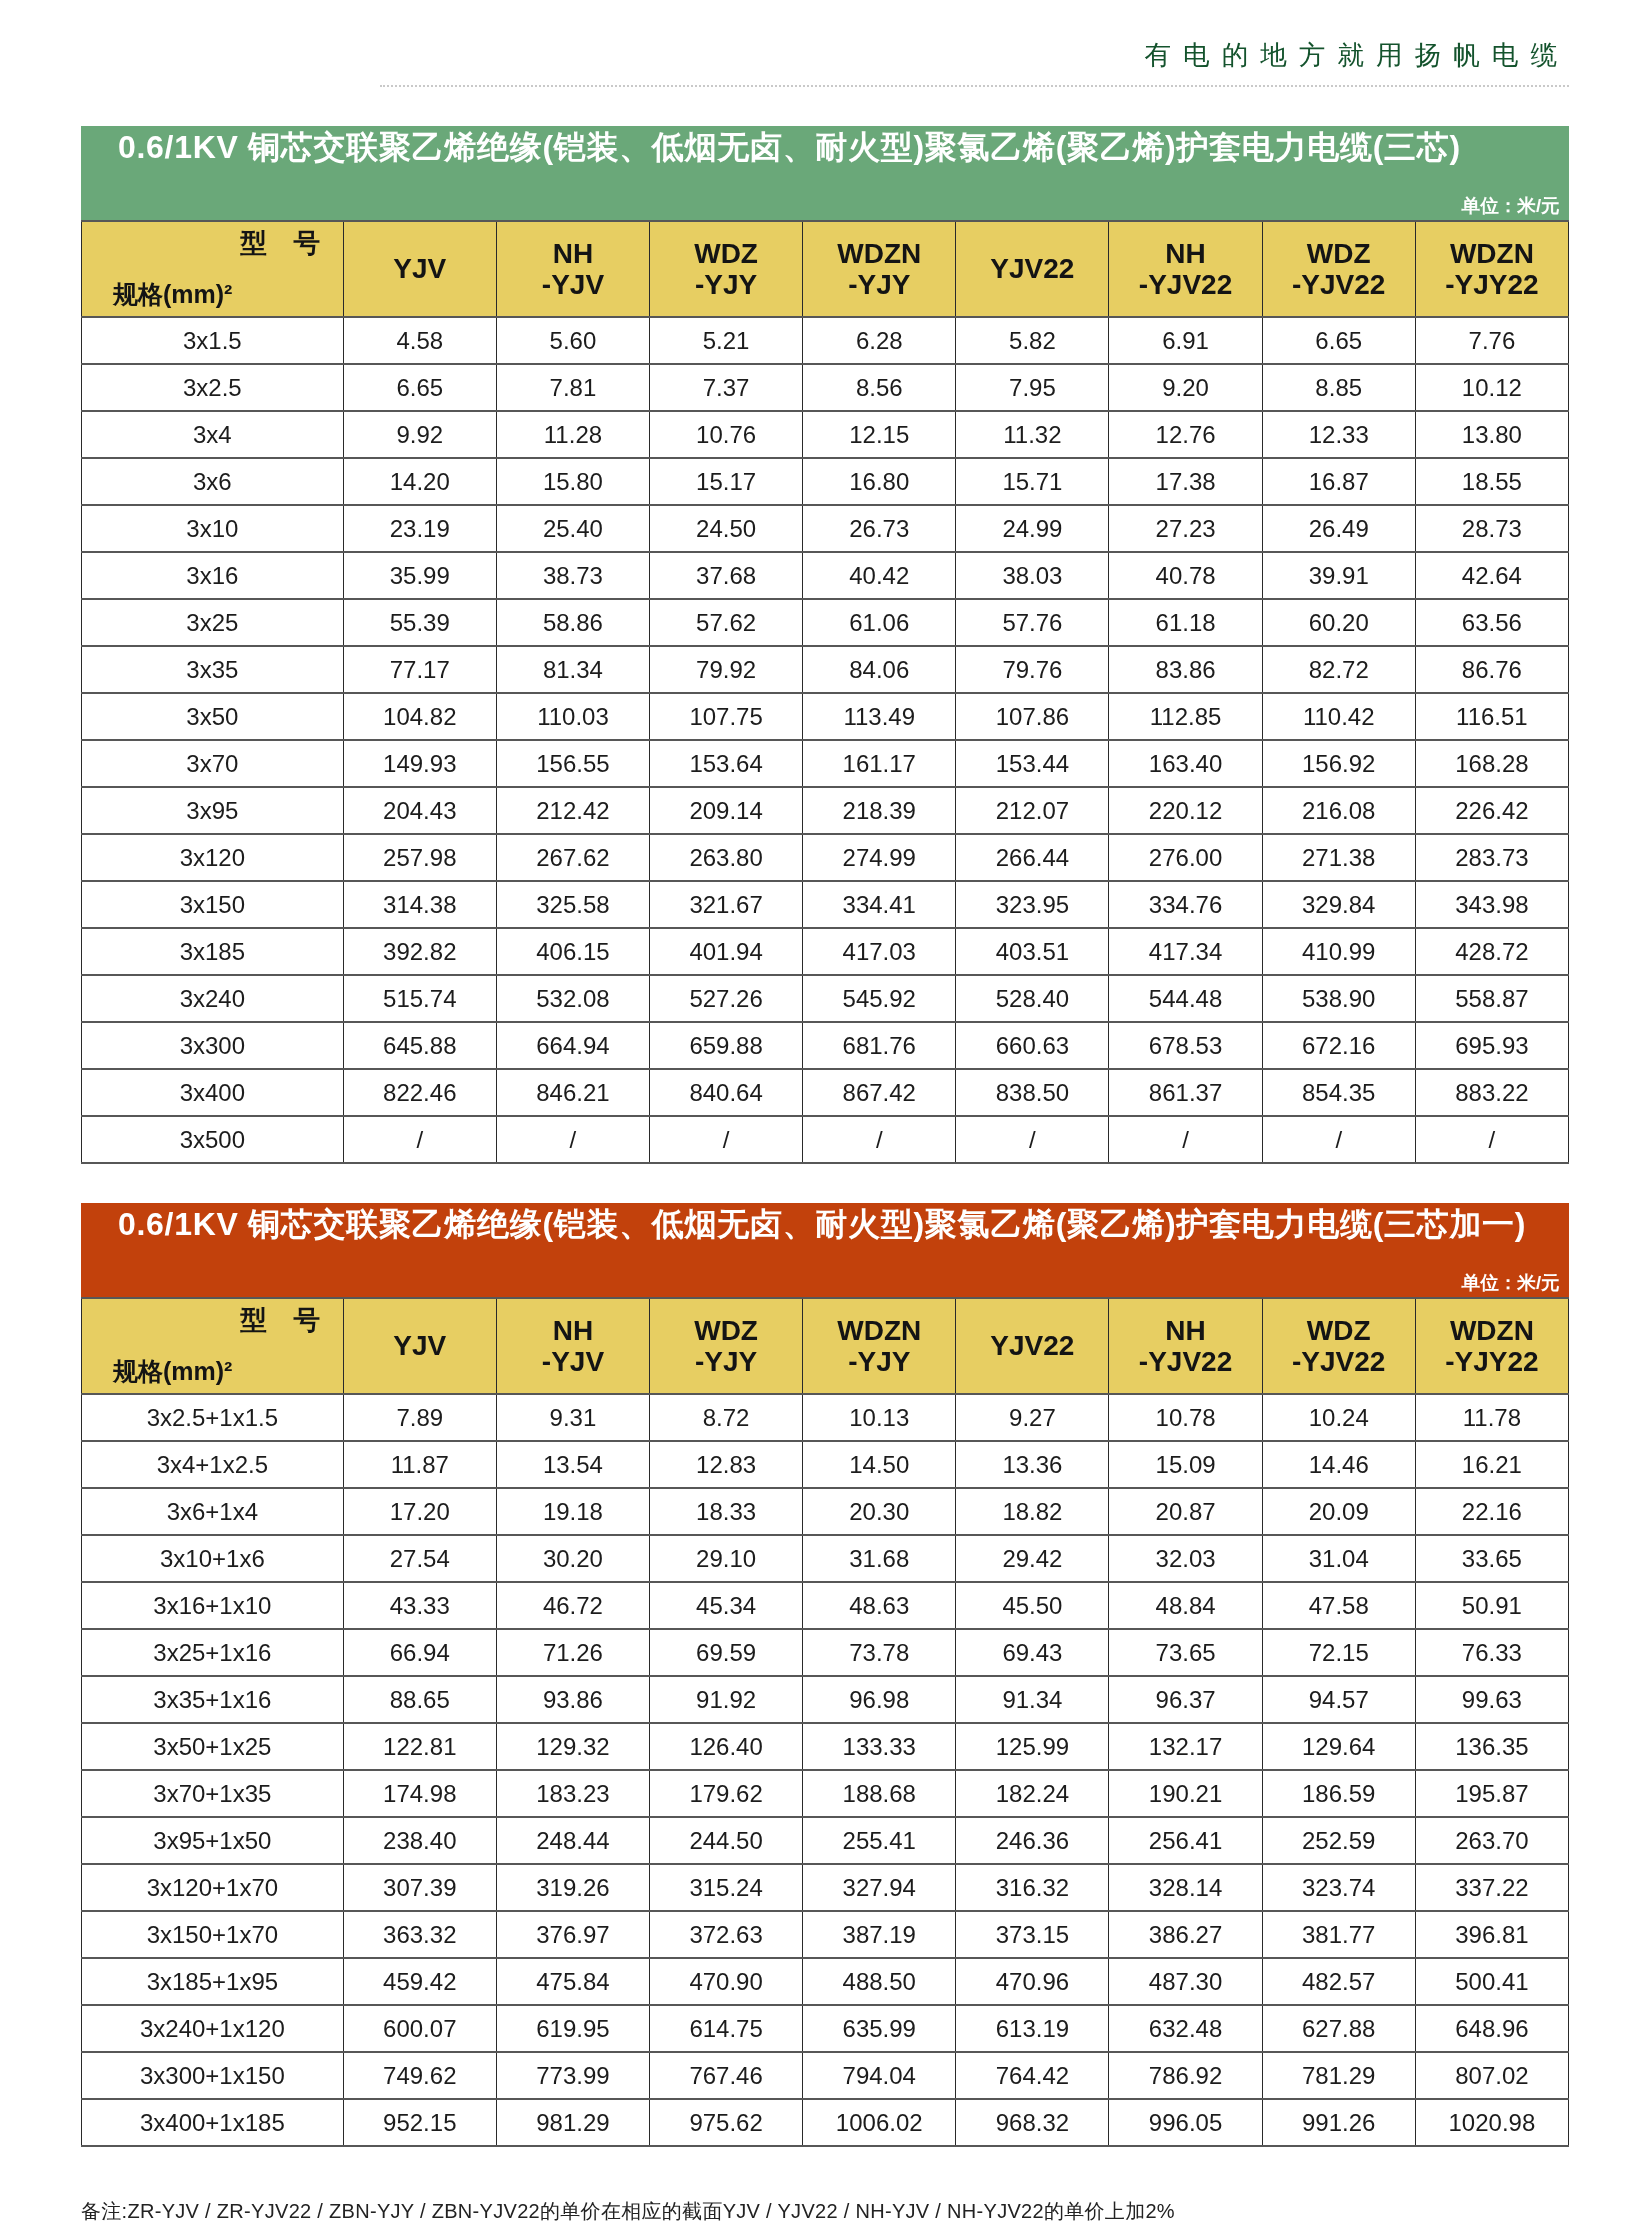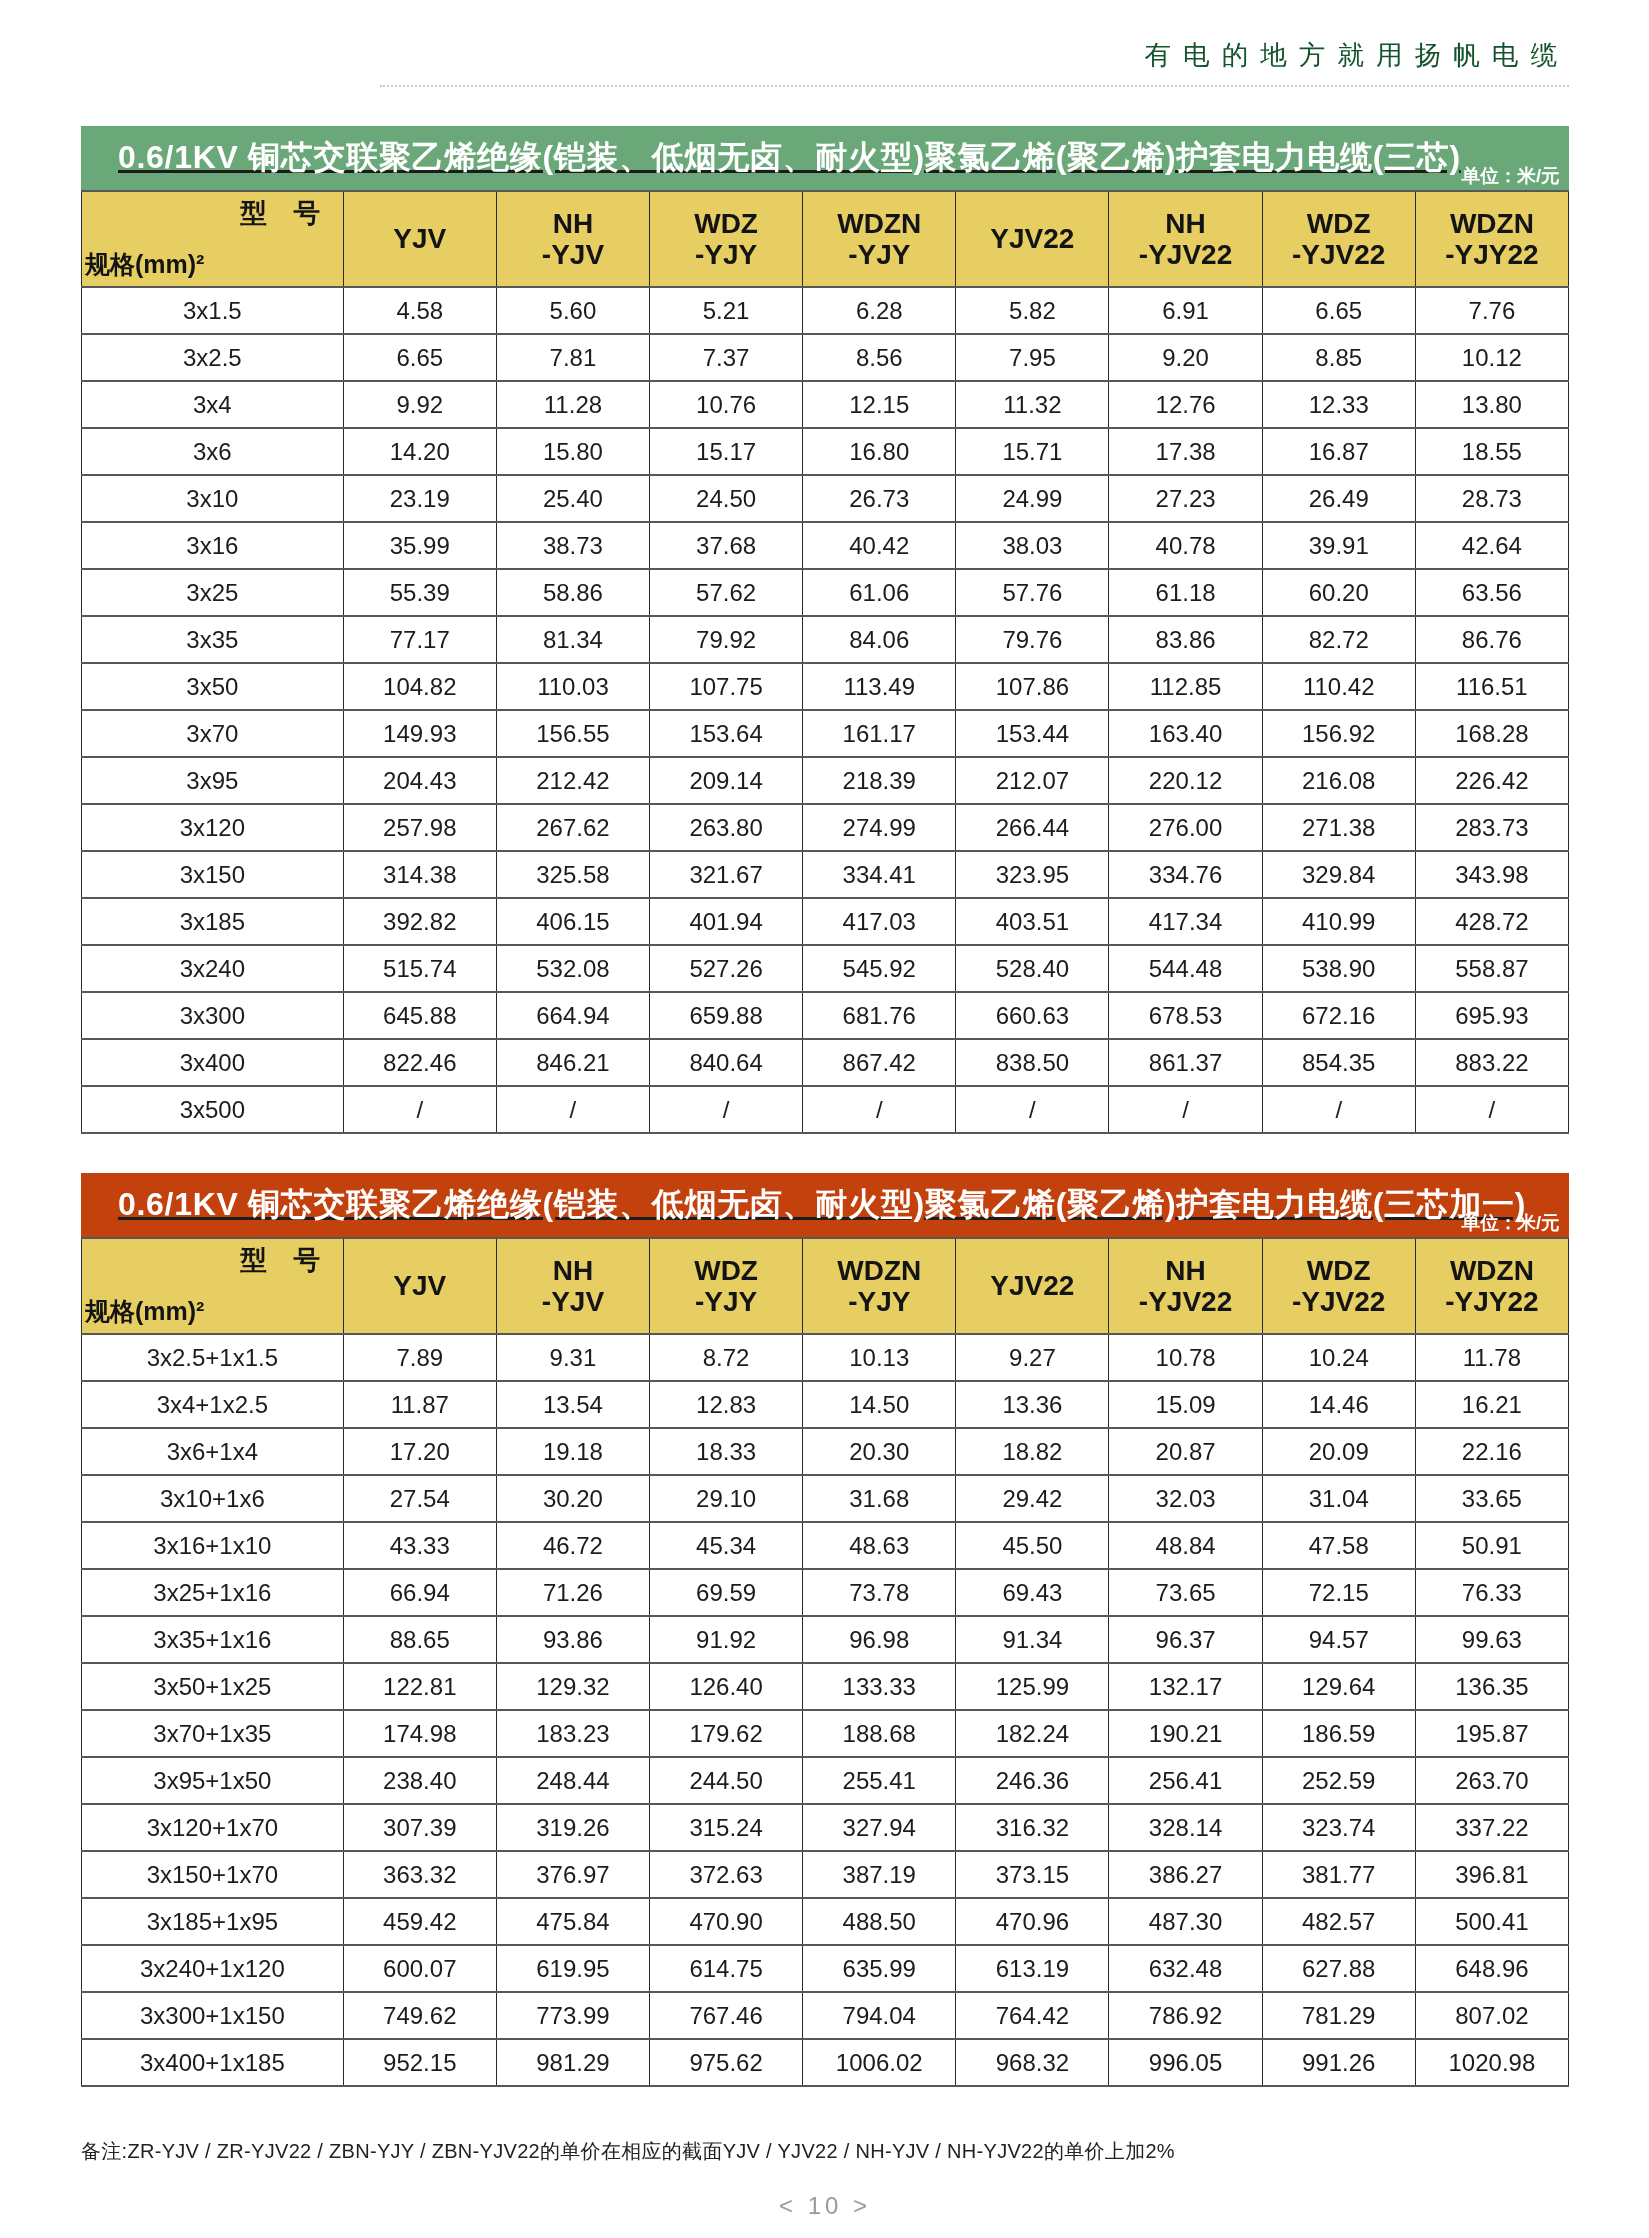--- a/index.html
+++ b/index.html
@@ -23,25 +23,24 @@
   }
   .slogan{
     font-size:26.6px;
     letter-spacing:12px;
     color:#14532d;
   }
 
   
   .title-bar{
     margin-top:39px;
-    height:64px;
+    height:94px;
     position:relative;
     display:flex;
-    align-items:center;
-    text-decoration:underline;
+    align-items:flex-start;
   }
   .table-title{
     padding-left:37px;
     font-size:32px;
     font-weight:bold;
     color:#ffffff;
     white-space:nowrap;
     letter-spacing:0.7px;
   }
   .table-unit{
@@ -79,21 +78,21 @@
   }
   th.corner{
     position:relative;
     background-image:linear-gradient(to bottom right, transparent calc(50% - 1.3px), #3a3a3a calc(50% - 1.3px), #3a3a3a calc(50% + 1.3px), transparent calc(50% + 1.3px));
   }
   th.corner .model{
     position:absolute;top:6.6px;right:22.6px;
     font-size:26.6px;font-weight:bold;
   }
   th.corner .spec{
-    position:absolute;bottom:8px;left:3px;
+    position:absolute;bottom:8px;left:31px;
     font-size:25px;font-weight:bold;
   }
   tbody td{
     height:45px;
     font-size:24px;
     color:#1c1c1c;
   }
   tbody td.spec{font-size:24px;}
 
   

